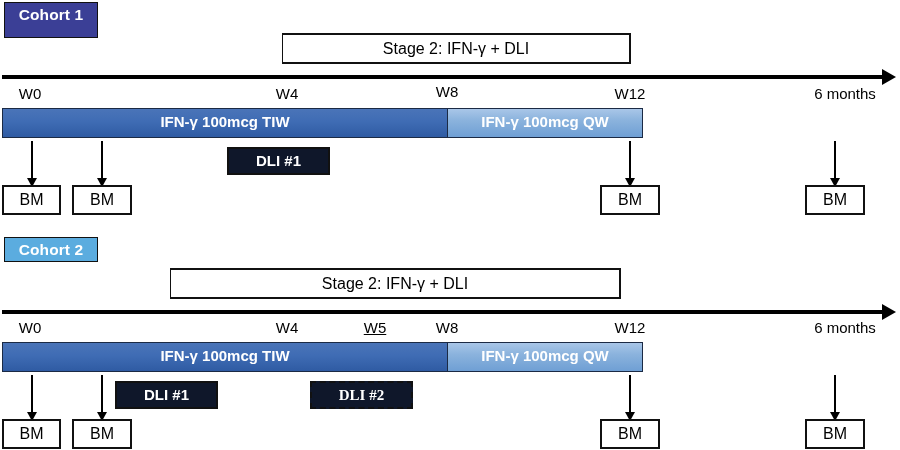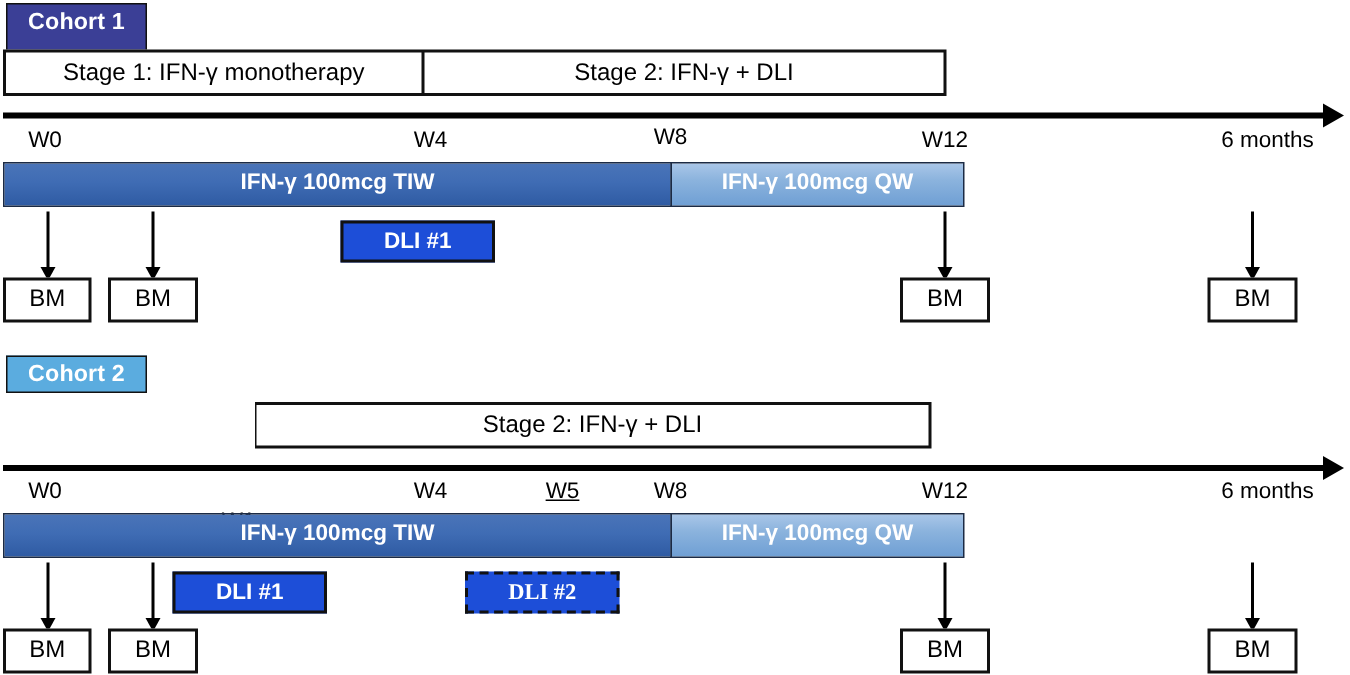--- a/index.html
+++ b/index.html
@@ -76,21 +76,21 @@
   }
   .drug-tiw {
     background: linear-gradient(180deg, #4a74b8 0%, #3f6cb4 45%, #2f5ba3 100%);
   }
   .drug-qw {
     background: linear-gradient(180deg, #a9c6e8 0%, #8bb3dd 40%, #6f9fd4 100%);
   }
 
   
   .dli-box {
-    background: #1d4ed8;
+    background: #0f172a;
     color: #ffffff;
     font-weight: bold;
     font-size: 15px;
     line-height: 24px;
     text-align: center;
     white-space: nowrap;
   }
   .dli-solid { border: 2px solid #111111; }
   .dli-dashed { border: 2px dashed #111111; }
 
@@ -114,21 +114,20 @@
     border-top: 9px solid #000000;
   }
 </style>
 </head>
 <body>
 
 <div id="diagram">
 
   <div class="abs cohort-tag" style="left:4px; top:2px; width:94px; height:36px; background:#3b3f96;">Cohort 1</div>
 
-  <div class="abs stage-box joined-right" style="left:2px; top:33px; width:280px; height:31px;">Stage 1: IFN-γ monotherapy</div>
   <div class="abs stage-box joined-left" style="left:282px; top:33px; width:349px; height:31px;">Stage 2: IFN-γ + DLI</div>
 
   <div class="abs axis-line" style="left:2px; top:75px; width:882px;"></div>
   <div class="abs axis-head" style="left:882px; top:69px;"></div>
 
   <div class="abs tick-label" style="left:5px; top:85px; width:50px;">W0</div>
   <div class="abs tick-label" style="left:262px; top:85px; width:50px;">W4</div>
   <div class="abs tick-label" style="left:422px; top:83px; width:50px;">W8</div>
   <div class="abs tick-label" style="left:605px; top:85px; width:50px;">W12</div>
   <div class="abs tick-label" style="left:800px; top:85px; width:90px;">6 months</div>

